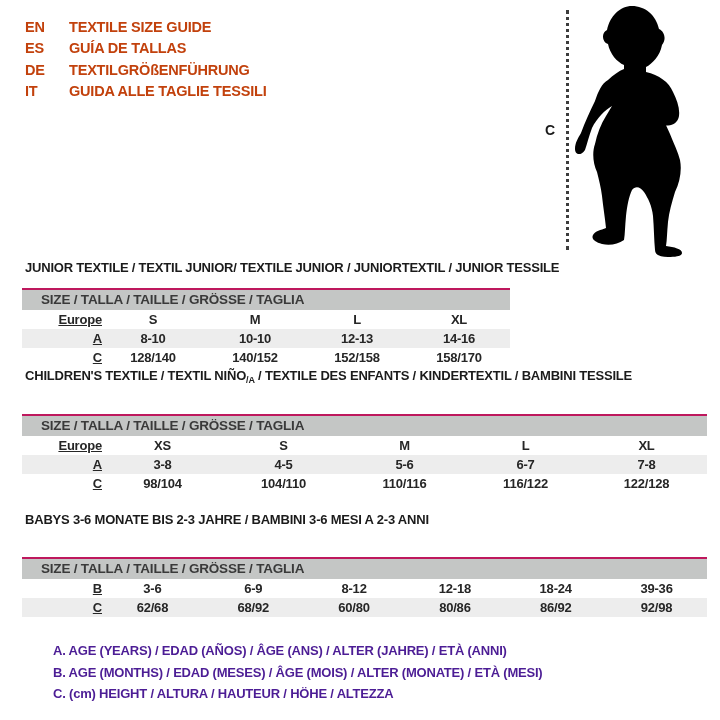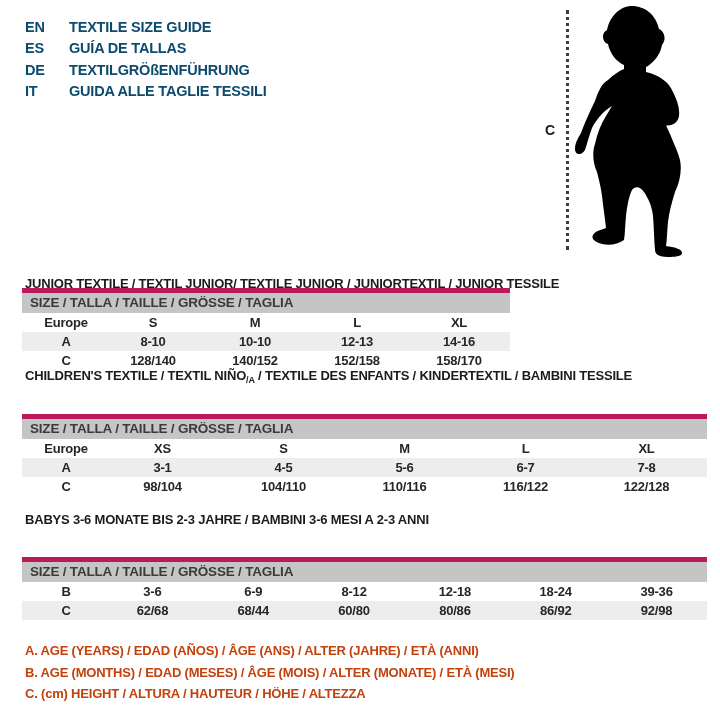--- a/index.html
+++ b/index.html
@@ -7,50 +7,50 @@
     width:720px;height:720px;background:#ffffff;
     font-family:"Liberation Sans","DejaVu Sans",sans-serif;
     color:#1d1d1d;position:relative;overflow:hidden;
     -webkit-font-smoothing:antialiased;
   }
   #canvas{position:absolute;inset:0;width:720px;height:720px;}
 
   
   .lang-list{position:absolute;left:25px;top:16px;}
   .lang-row{display:flex;height:21.5px;align-items:center;
-    font-weight:700;font-size:14.5px;letter-spacing:-0.2px;color:#0c4a6e;}
+    font-weight:700;font-size:14.5px;letter-spacing:-0.2px;color:#c2410c;}
   .lang-code{width:44px;}
   .lang-label{white-space:nowrap;}
 
   
   .measure-line{position:absolute;left:566px;top:10px;height:240px;width:0;
     border-left:3px dotted #3c3c3c;}
   .measure-label{position:absolute;left:545px;top:122px;
     font-weight:700;font-size:14px;color:#191919;}
   .baby-svg{position:absolute;left:572px;top:4px;}
 
   
   .tbl-title{position:absolute;left:25px;font-weight:700;font-size:13px;
     letter-spacing:-0.2px;color:#1b1b1b;white-space:nowrap;line-height:20px;}
   .tbl-title sub{font-size:9px;vertical-align:-3px;font-weight:700;}
   .size-table{position:absolute;left:22px;}
   .size-header{height:20px;line-height:20px;background:#c4c6c5;
-    border-top:5px solid #be185d;
-    padding-left:8px;font-weight:700;font-size:13.5px;letter-spacing:-0.2px;
+    border-top:2px solid #be185d;
+    padding-left:19px;font-weight:700;font-size:13.5px;letter-spacing:-0.2px;
     color:#3a3a3a;white-space:nowrap;}
   .trow{display:flex;height:19px;align-items:center;
     font-weight:700;font-size:13px;letter-spacing:-0.2px;color:#262626;}
   .trow.shaded{background:#ededed;}
-  .tlabel{width:80px;padding-left:8px;box-sizing:border-box;text-align:center;}
+  .tlabel{width:80px;padding-left:8px;box-sizing:border-box;text-align:right;text-decoration:underline;}
   .tcell{flex:1;text-align:center;}
 
   
   .notes{position:absolute;left:25px;top:640px;}
   .note-line{height:21.5px;line-height:21.5px;font-weight:700;font-size:13px;
-    letter-spacing:-0.2px;color:#c2410c;white-space:nowrap;}
+    letter-spacing:-0.2px;color:#4c1d95;white-space:nowrap;margin-left:28px;}
 </style>
 </head>
 <body>
 
 <div id="canvas">
 
   <div class="lang-list">
     <div class="lang-row">
       <span class="lang-code">EN</span>
       <span class="lang-label">TEXTILE SIZE GUIDE</span>
@@ -110,21 +110,21 @@
       C3,139 6,134 9,129
       C13,118 18,107 23,97
       C26,88 30,79 36,76
       C41,71 47,67 52,65
       L52,61
       C45,58 38,50 36,40
       C30,38 29,29 35,26
       C38,12 48,2 60,2 Z"></path>
   </svg>
 
-  <div class="tbl-title" style="top:274px;">JUNIOR TEXTILE / TEXTIL JUNIOR/ TEXTILE JUNIOR / JUNIORTEXTIL / JUNIOR TESSILE</div>
+  <div class="tbl-title" style="top:258px;">JUNIOR TEXTILE / TEXTIL JUNIOR/ TEXTILE JUNIOR / JUNIORTEXTIL / JUNIOR TESSILE</div>
   <div class="size-table" style="top:288px;width:488px;">
     <div class="size-header">SIZE / TALLA / TAILLE / GRÖSSE / TAGLIA</div>
     <div class="trow">
       <span class="tlabel">Europe</span>
       <span class="tcell">S</span>
       <span class="tcell">M</span>
       <span class="tcell">L</span>
       <span class="tcell">XL</span>
     </div>
     <div class="trow shaded">
@@ -149,21 +149,21 @@
     <div class="trow">
       <span class="tlabel">Europe</span>
       <span class="tcell">XS</span>
       <span class="tcell">S</span>
       <span class="tcell">M</span>
       <span class="tcell">L</span>
       <span class="tcell">XL</span>
     </div>
     <div class="trow shaded">
       <span class="tlabel">A</span>
-      <span class="tcell">3-1</span>
+      <span class="tcell">3-8</span>
       <span class="tcell">4-5</span>
       <span class="tcell">5-6</span>
       <span class="tcell">6-7</span>
       <span class="tcell">7-8</span>
     </div>
     <div class="trow">
       <span class="tlabel">C</span>
       <span class="tcell">98/104</span>
       <span class="tcell">104/110</span>
       <span class="tcell">110/116</span>
@@ -182,21 +182,21 @@
       <span class="tcell">3-6</span>
       <span class="tcell">6-9</span>
       <span class="tcell">8-12</span>
       <span class="tcell">12-18</span>
       <span class="tcell">18-24</span>
       <span class="tcell">39-36</span>
     </div>
     <div class="trow shaded">
       <span class="tlabel">C</span>
       <span class="tcell">62/68</span>
-      <span class="tcell">68/44</span>
+      <span class="tcell">68/92</span>
       <span class="tcell">60/80</span>
       <span class="tcell">80/86</span>
       <span class="tcell">86/92</span>
       <span class="tcell">92/98</span>
     </div>
   </div>
 
   <div class="notes">
     <div class="note-line">A. AGE (YEARS) / EDAD (AÑOS) / ÂGE (ANS) / ALTER (JAHRE) / ETÀ (ANNI)</div>
     <div class="note-line">B. AGE (MONTHS) / EDAD (MESES) / ÂGE (MOIS) / ALTER (MONATE) / ETÀ (MESI)</div>

